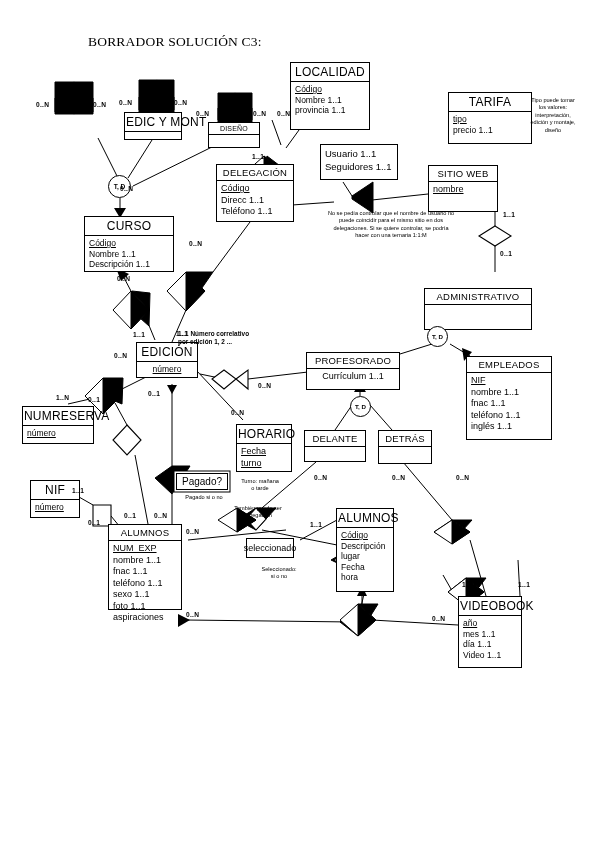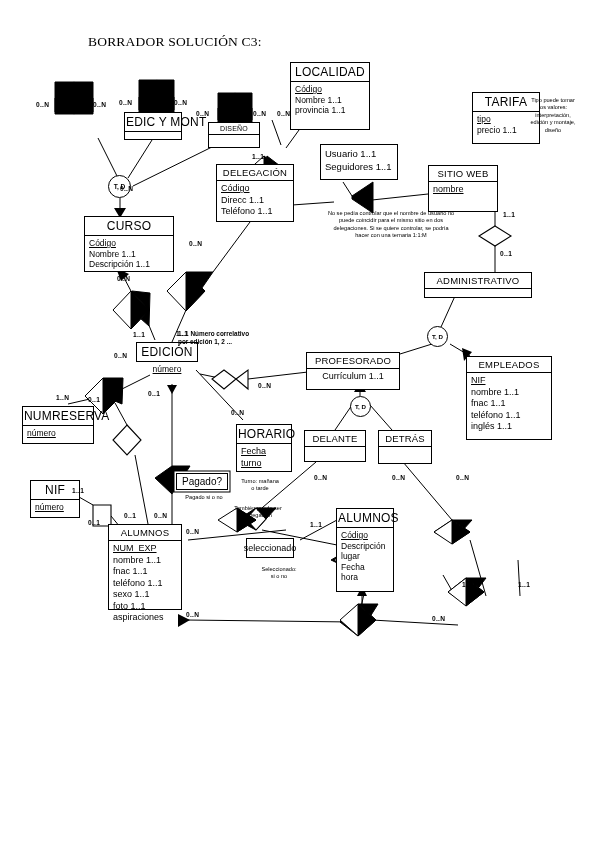--- a/index.html
+++ b/index.html
@@ -208,21 +208,21 @@
 
   <div class="ent" style="left:290px;top:62px;width:80px;height:68px;">
     <div class="hd">LOCALIDAD</div>
     <div class="bd">
       <div class="pk">Código</div>
       <div>Nombre 1..1</div>
       <div>provincia 1..1</div>
     </div>
   </div>
 
-  <div class="ent" style="left:472px;top:92px;width:68px;height:52px;">
+  <div class="ent" style="left:448px;top:92px;width:84px;height:52px;">
     <div class="hd">TARIFA</div>
     <div class="bd">
       <div class="pk">tipo</div>
       <div>precio 1..1</div>
     </div>
   </div>
 
   <div class="ent" style="left:216px;top:164px;width:78px;height:58px;">
     <div class="hd big">DELEGACIÓN</div>
     <div class="bd tall">
@@ -241,26 +241,26 @@
 
   <div class="ent" style="left:84px;top:216px;width:90px;height:56px;">
     <div class="hd">CURSO</div>
     <div class="bd">
       <div class="pk">Código</div>
       <div>Nombre 1..1</div>
       <div>Descripción 1..1</div>
     </div>
   </div>
 
-  <div class="ent" style="left:424px;top:272px;width:108px;height:26px;">
+  <div class="ent" style="left:424px;top:288px;width:108px;height:42px;">
     <div class="hd big">ADMINISTRATIVO</div>
     <div class="bd" style="height:10px;"></div>
   </div>
 
-  <div class="ent" style="left:136px;top:342px;width:62px;height:20px;">
+  <div class="ent" style="left:136px;top:342px;width:62px;height:36px;">
     <div class="hd">EDICIÓN</div>
     <div class="bd" style="text-align:center;">
       <div class="pk" style="display:inline-block;">número</div>
     </div>
   </div>
 
   <div class="ent" style="left:306px;top:352px;width:94px;height:38px;">
     <div class="hd big">PROFESORADO</div>
     <div class="bd tall" style="text-align:center;">
       <div>Currículum 1..1</div>
@@ -327,20 +327,29 @@
     <div class="hd">ALUMNOS</div>
     <div class="bd">
       <div class="pk">Código</div>
       <div>Descripción</div>
       <div>lugar</div>
       <div>Fecha</div>
       <div>hora</div>
     </div>
   </div>
 
+  <div class="ent" style="left:458px;top:596px;width:64px;height:72px;">
+    <div class="hd">VIDEOBOOK</div>
+    <div class="bd">
+      <div class="pk">año</div>
+      <div>mes 1..1</div>
+      <div>día 1..1</div>
+      <div>Video 1..1</div>
+    </div>
+  </div>
 
   <div class="abox multi" style="left:320px;top:144px;width:78px;height:36px;">
     <div>Usuario 1..1</div>
     <div>Seguidores 1..1</div>
   </div>
 
   <div class="abox dbl" style="left:176px;top:473px;width:52px;height:17px;">
     <span>Pagado?</span>
   </div>
 

